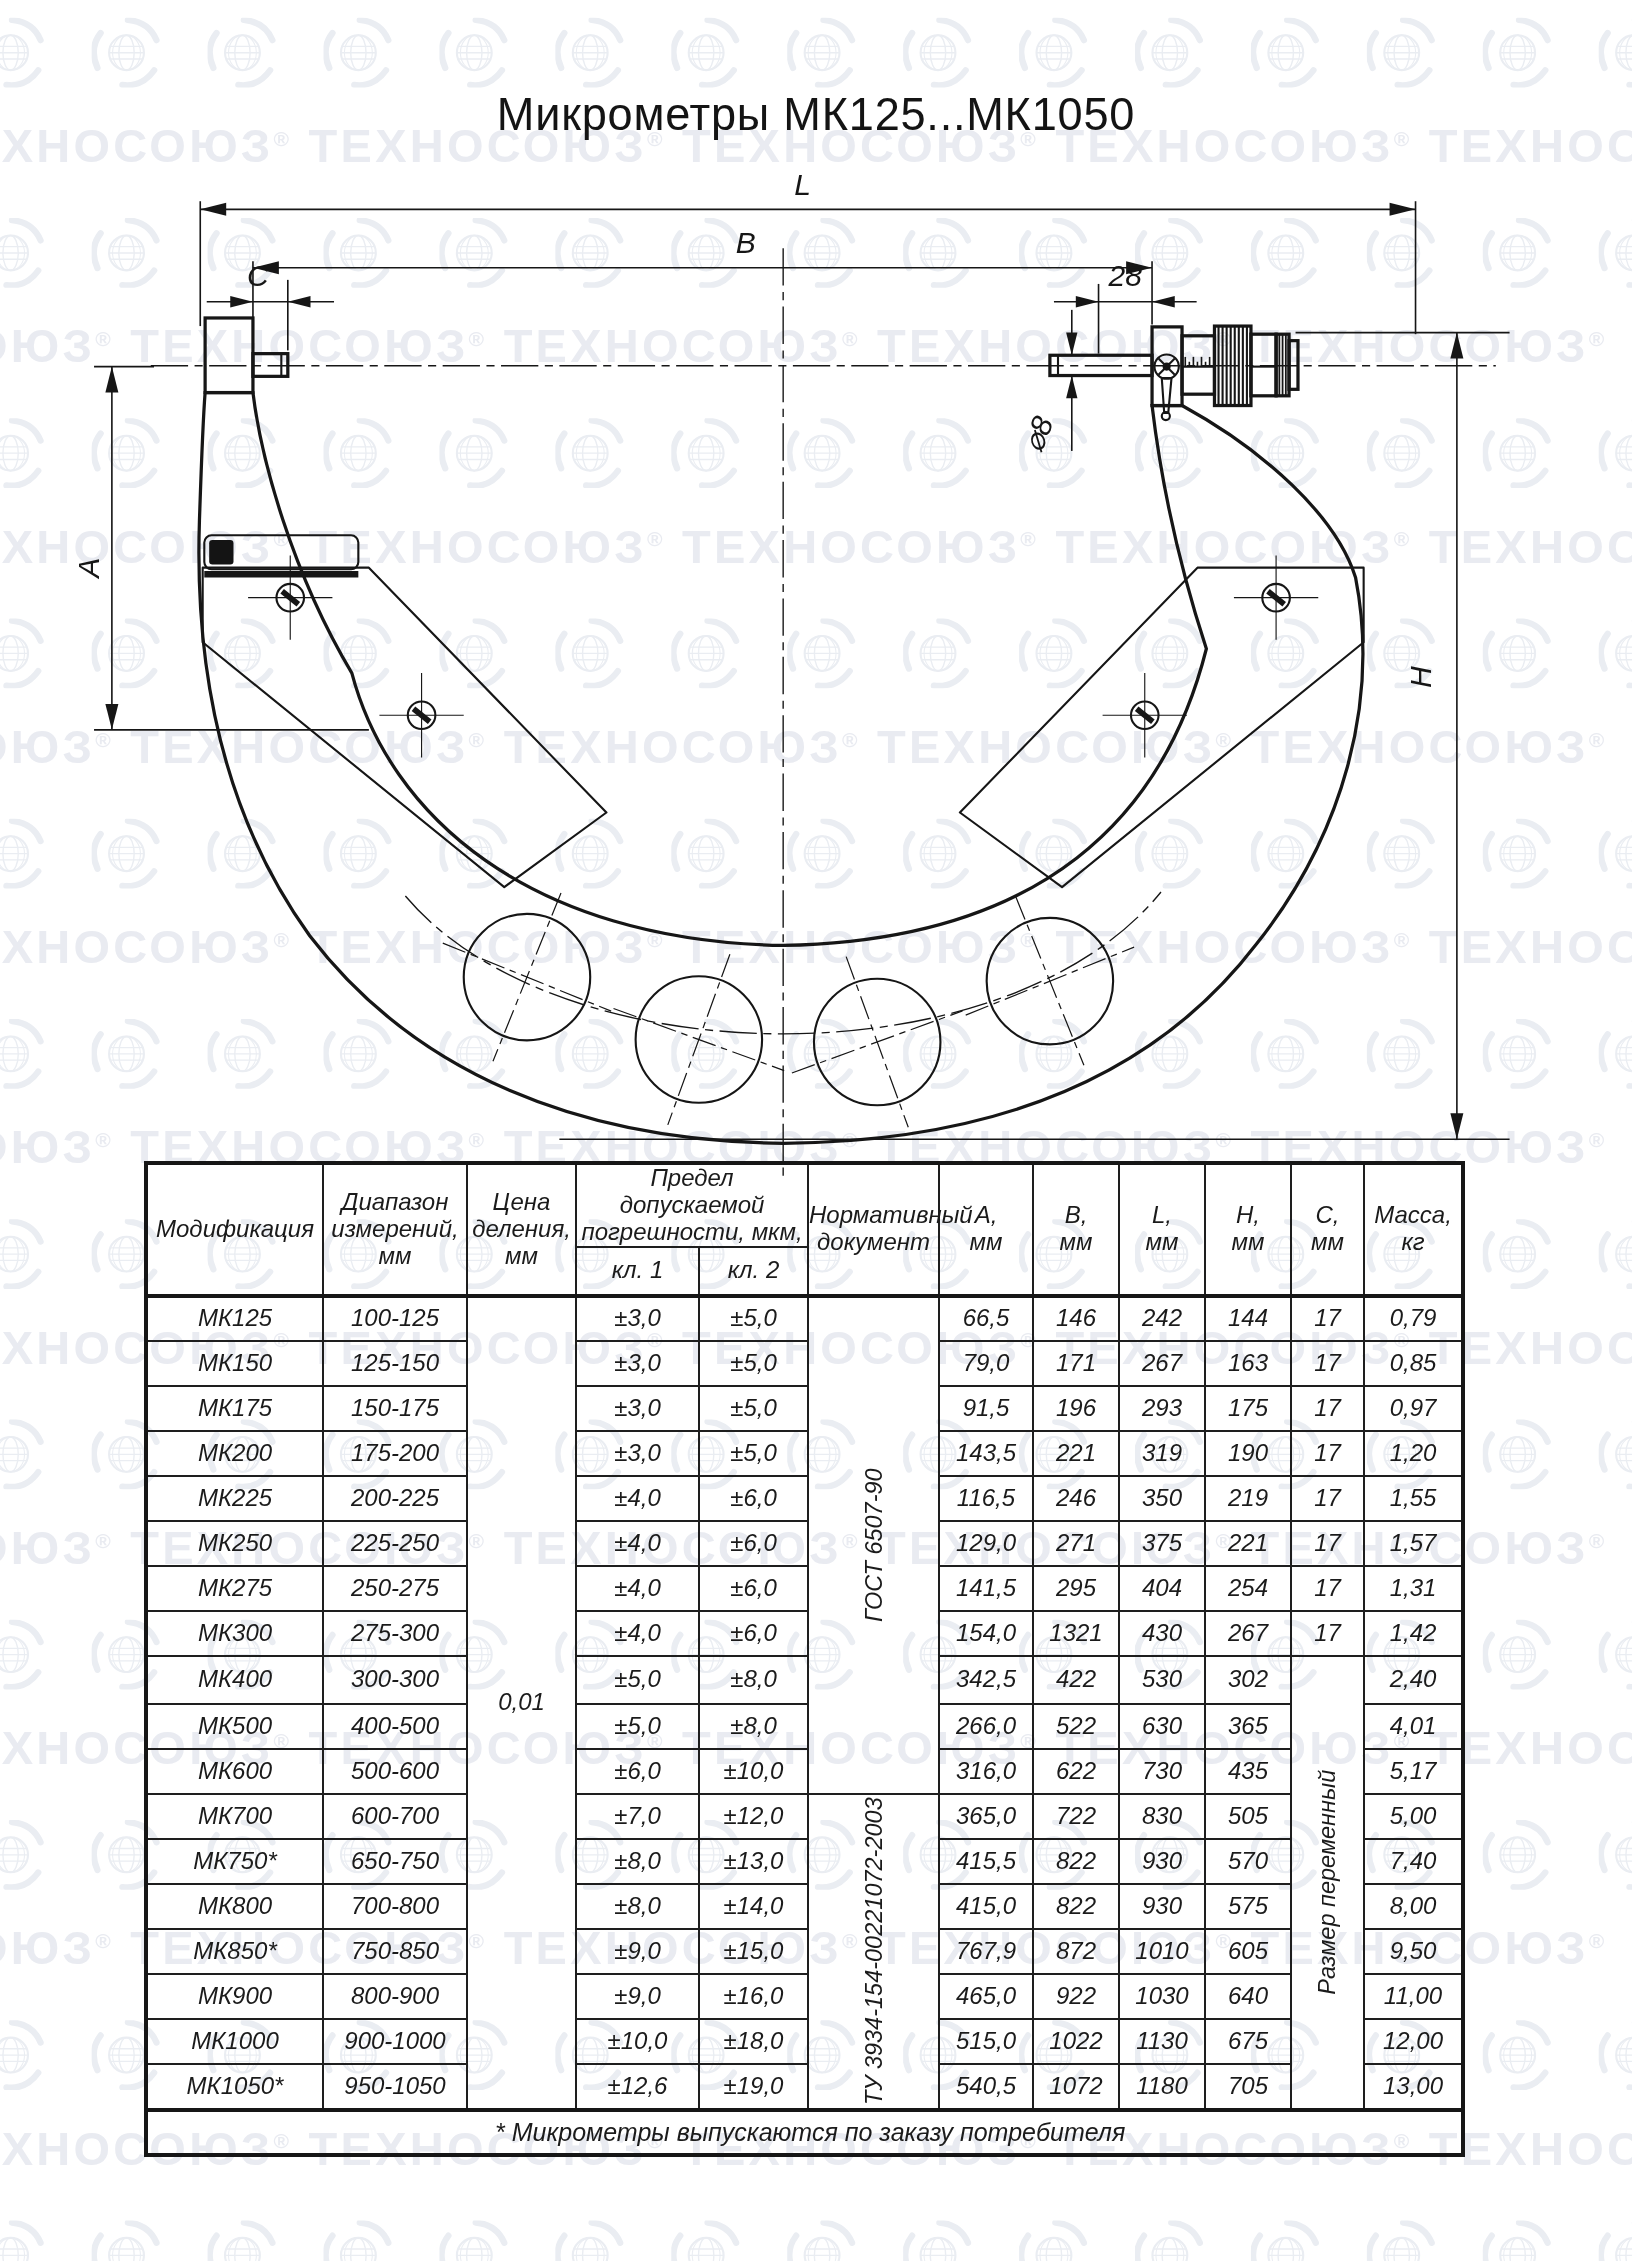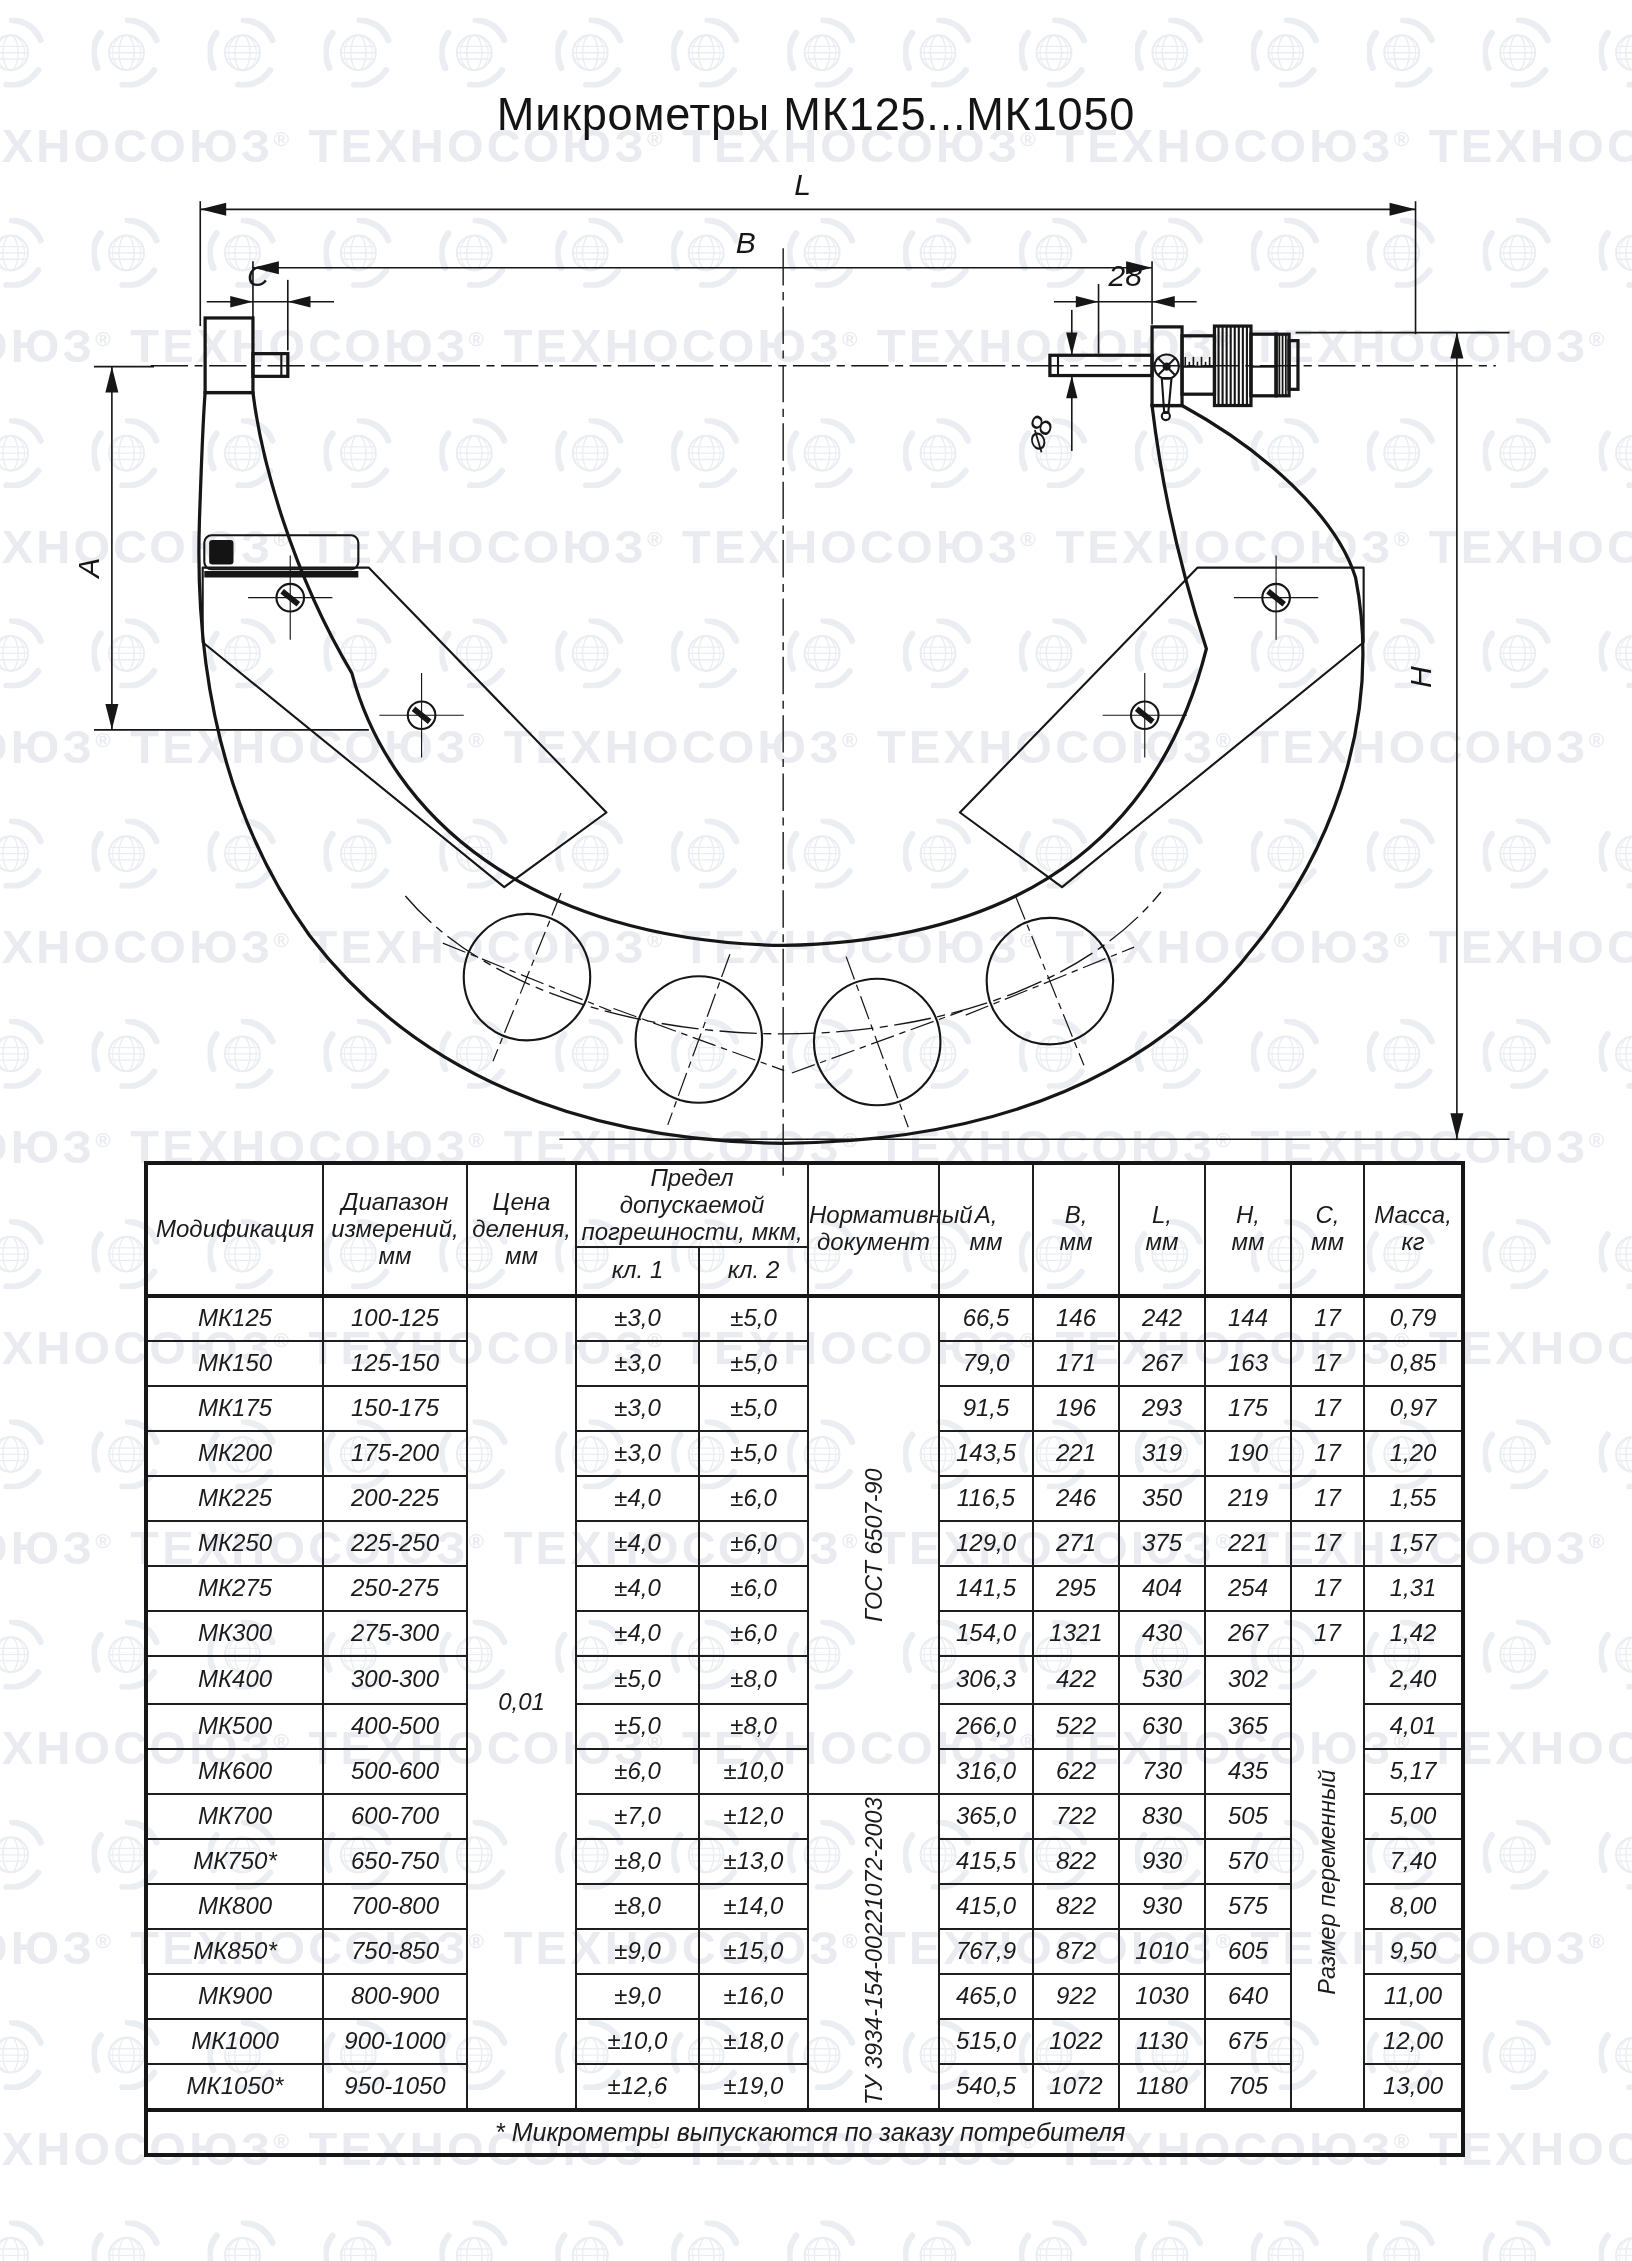--- a/index.html
+++ b/index.html
@@ -641,21 +641,21 @@
         <td>430</td>
         <td>267</td>
         <td>17</td>
         <td>1,42</td>
       </tr>
       <tr>
         <td>МК400</td>
         <td>300-300</td>
         <td>±5,0</td>
         <td>±8,0</td>
-        <td>306,3</td>
+        <td>342,5</td>
         <td>422</td>
         <td>530</td>
         <td>302</td>
         <td rowspan="10">
           <div class="vwrap hVar">
             <div class="rot">Размер переменный</div>
           </div>
         </td>
         <td>2,40</td>
       </tr>

